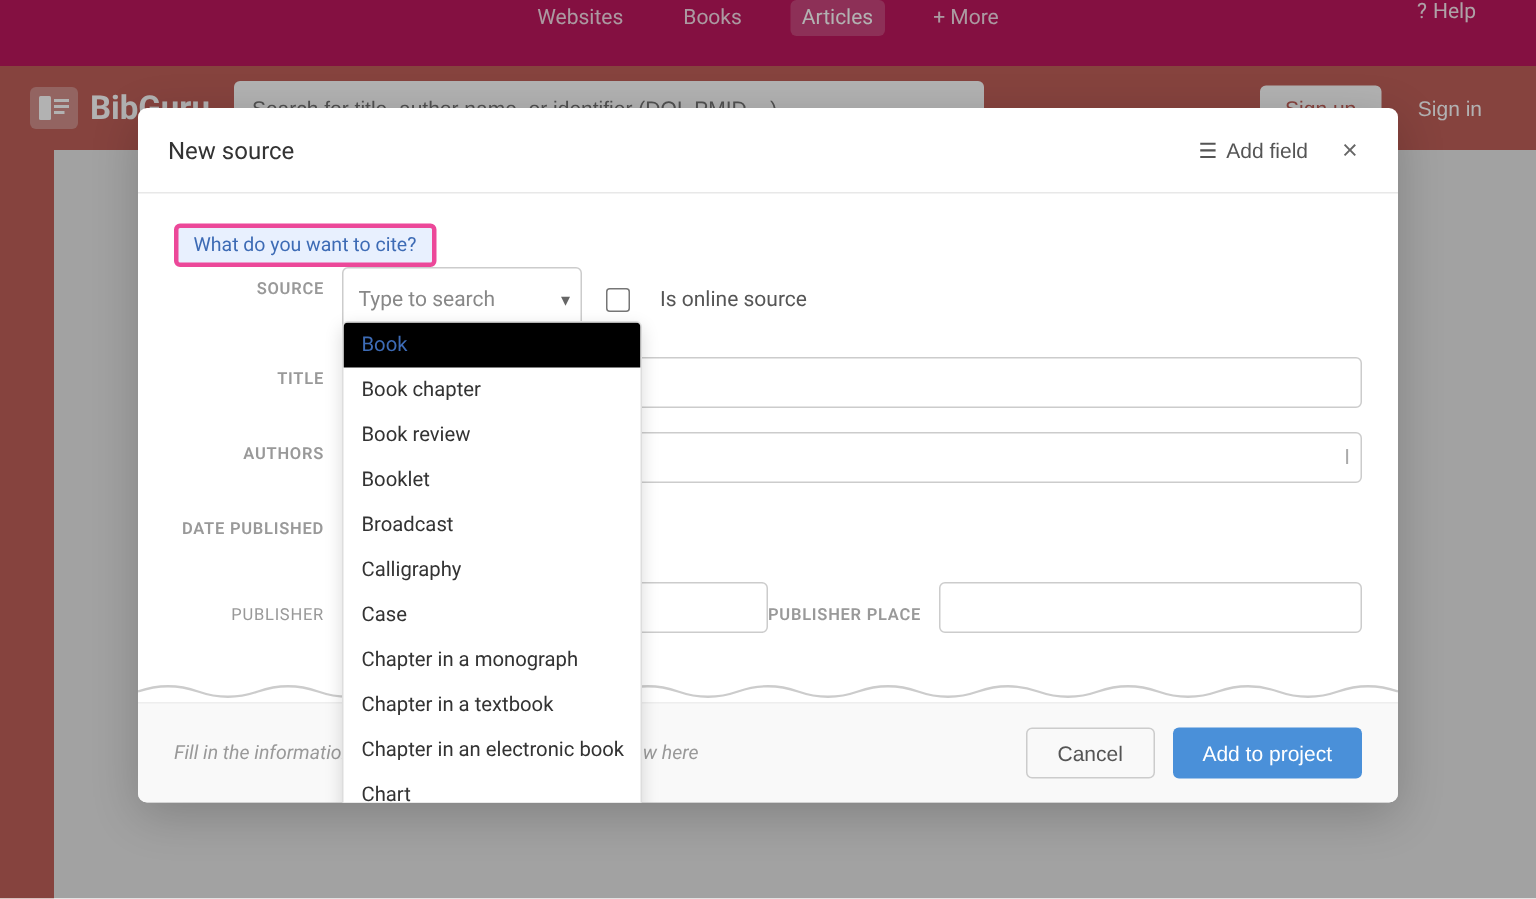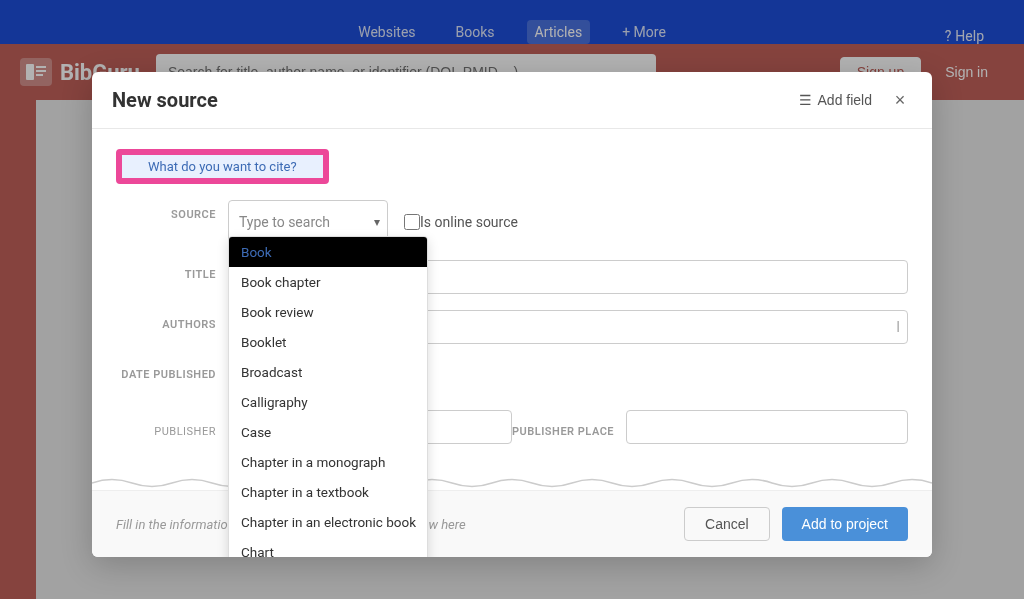--- a/index.html
+++ b/index.html
@@ -15,24 +15,24 @@
     
     .bg-page {
       width: 1024px;
       height: 599px;
       background: #f0f0f0;
       position: relative;
     }
 
     
     .top-nav {
-      background: #1d4ed8;
+      background: #be185d;
       height: 44px;
       display: flex;
-      align-items: flex-end;
+      align-items: flex-start;
       justify-content: center;
       gap: 24px;
       position: relative;
     }
     .nav-link {
       color: rgba(255,255,255,0.85);
       font-size: 14px;
       cursor: pointer;
       padding: 4px 8px;
     }
@@ -153,22 +153,22 @@
       overflow: hidden;
     }
     .modal-header {
       display: flex;
       align-items: center;
       justify-content: space-between;
       padding: 16px 20px;
       border-bottom: 1px solid #e8e8e8;
     }
     .modal-title {
-      font-size: 20px;
-      font-weight: 700;
+      font-size: 16px;
+      font-weight: 400;
       color: #333;
     }
     .modal-header-right {
       display: flex;
       align-items: center;
       gap: 16px;
     }
     .add-field-btn {
       display: flex;
       align-items: center;
@@ -193,25 +193,24 @@
     }
 
     
     .modal-body {
       padding: 20px 24px;
     }
     .what-cite-badge {
       display: inline-block;
       background: #e8f0fe;
       color: #3d6bb5;
-      border: 6px solid #ec4899;
-      border-radius: 4px;
-      padding: 4px 26px;
+      border: 3px solid #ec4899;
+      border-radius: 4px;
+      padding: 4px 10px;
       font-size: 13px;
-      margin-bottom: 16px;
       cursor: pointer;
     }
 
     
     .form-row {
       display: flex;
       align-items: flex-start;
       margin-bottom: 16px;
       gap: 12px;
     }
@@ -269,21 +268,21 @@
     }
     .dropdown-item.selected {
       background: #000000;
       color: #3d6bb5;
     }
 
     
     .checkbox-label {
       display: flex;
       align-items: center;
-      gap: 0;
+      gap: 20px;
       font-size: 14px;
       color: #555;
       cursor: pointer;
     }
     .checkbox-input {
       width: 16px;
       height: 16px;
       cursor: pointer;
     }
 

